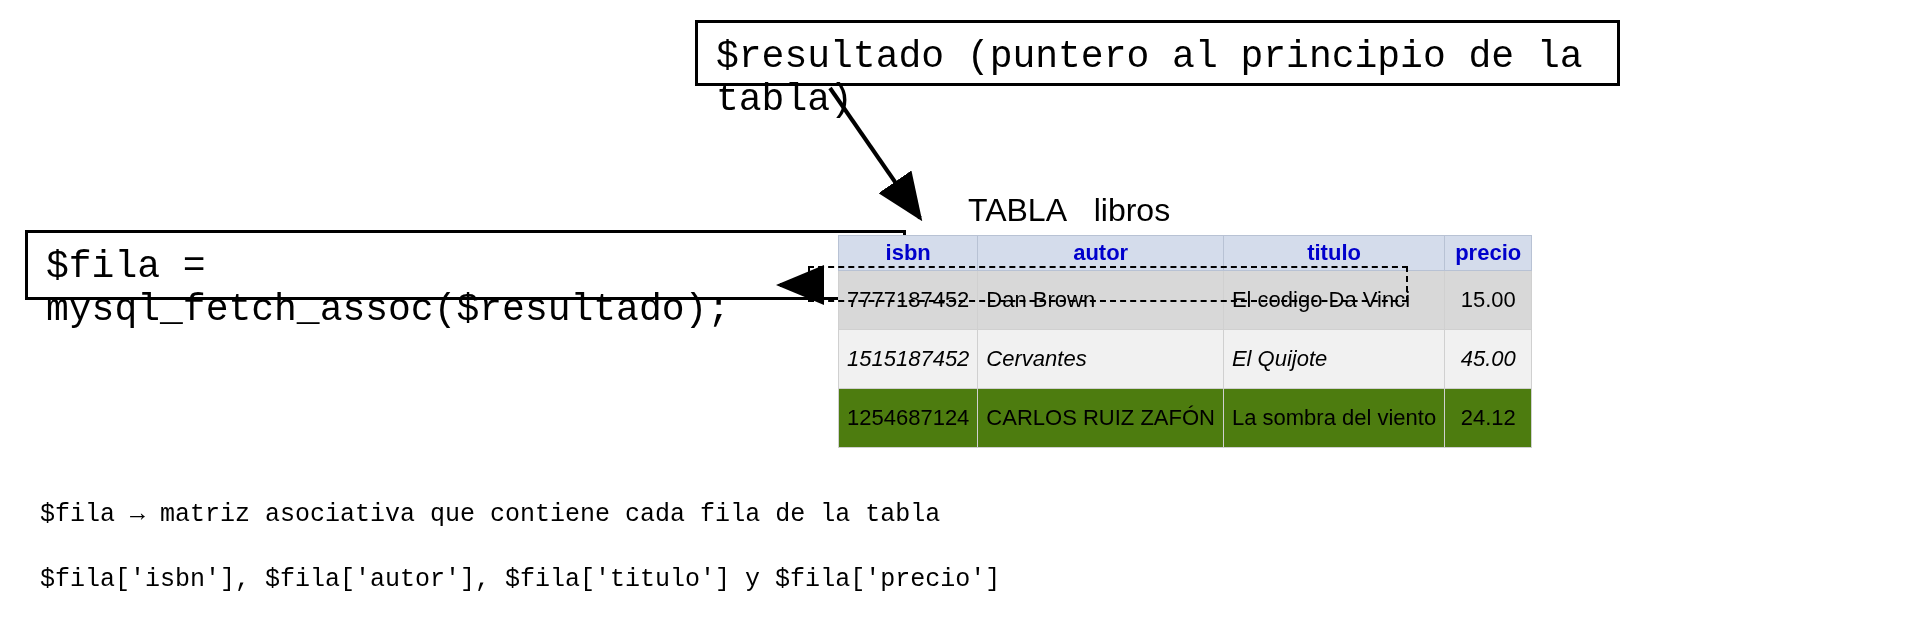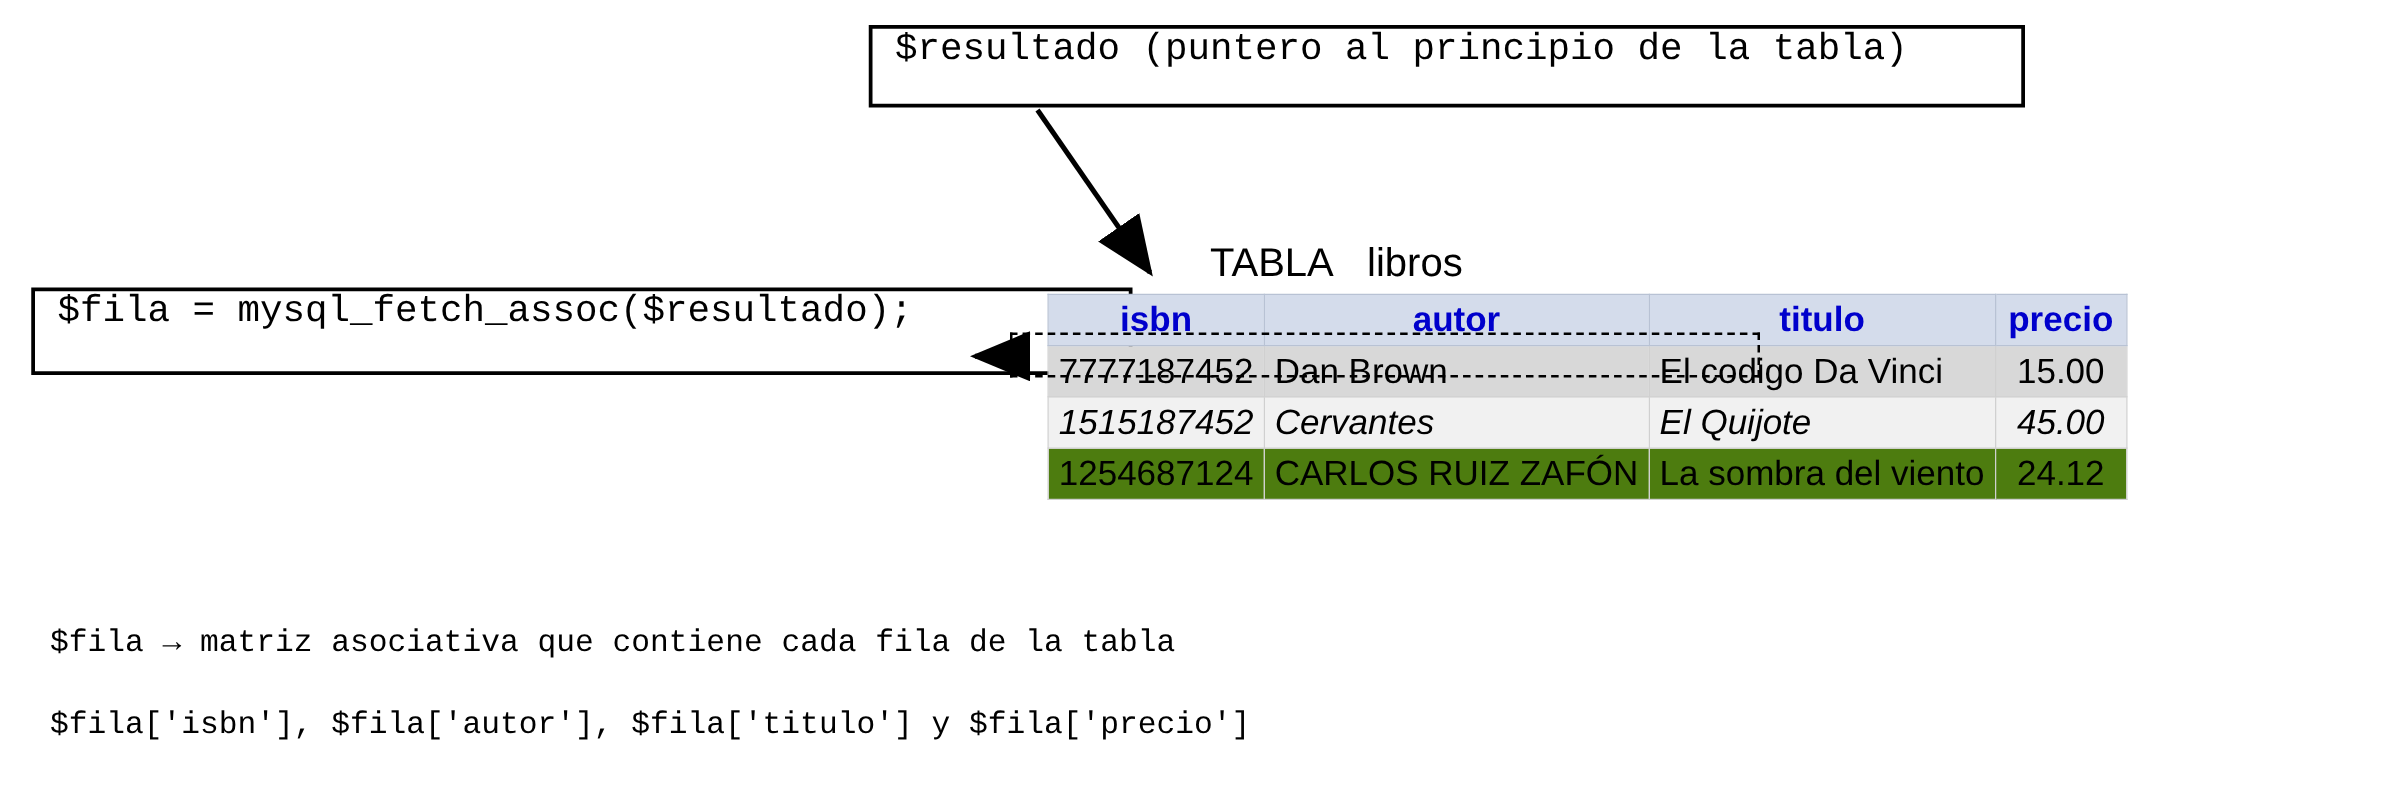--- a/index.html
+++ b/index.html
@@ -8,23 +8,23 @@
       padding: 0;
       width: 1926px;
       height: 633px;
       position: relative;
       font-family: Arial, sans-serif;
       background: white;
     }
     .code-box {
       position: absolute;
       border: 3px solid black;
-      padding: 0 18px;
+      padding: 12px 18px;
       font-family: "Courier New", monospace;
-      font-size: 30px;
+      font-size: 38px;
       background: white;
     }
     .box-top {
       left: 695px;
       top: 20px;
       width: 925px;
       height: 66px;
     }
     .box-left {
       left: 25px;
@@ -38,33 +38,33 @@
       top: 192px;
     }
     .table-title {
       font-size: 32px;
       font-family: Arial, sans-serif;
       margin-bottom: 6px;
       padding-left: 130px;
     }
     table.libros {
       border-collapse: collapse;
-      font-size: 28px;
+      font-size: 22px;
     }
     table.libros th {
       background: #d4dceb;
       color: #0000cc;
       font-weight: bold;
       text-align: center;
       padding: 4px 10px;
       border: 1px solid #b8c2d4;
       font-family: Arial, sans-serif;
     }
     table.libros td {
-      padding: 4px 8px;
+      padding: 16px 8px;
       border: 1px solid #d0d0d0;
       font-family: Arial, sans-serif;
     }
     table.libros tr.row-sel td {
       background: #d8d8d8;
     }
     table.libros tr.row-even td {
       background: #4d7c0f;
     }
     table.libros tr.row-odd td {

